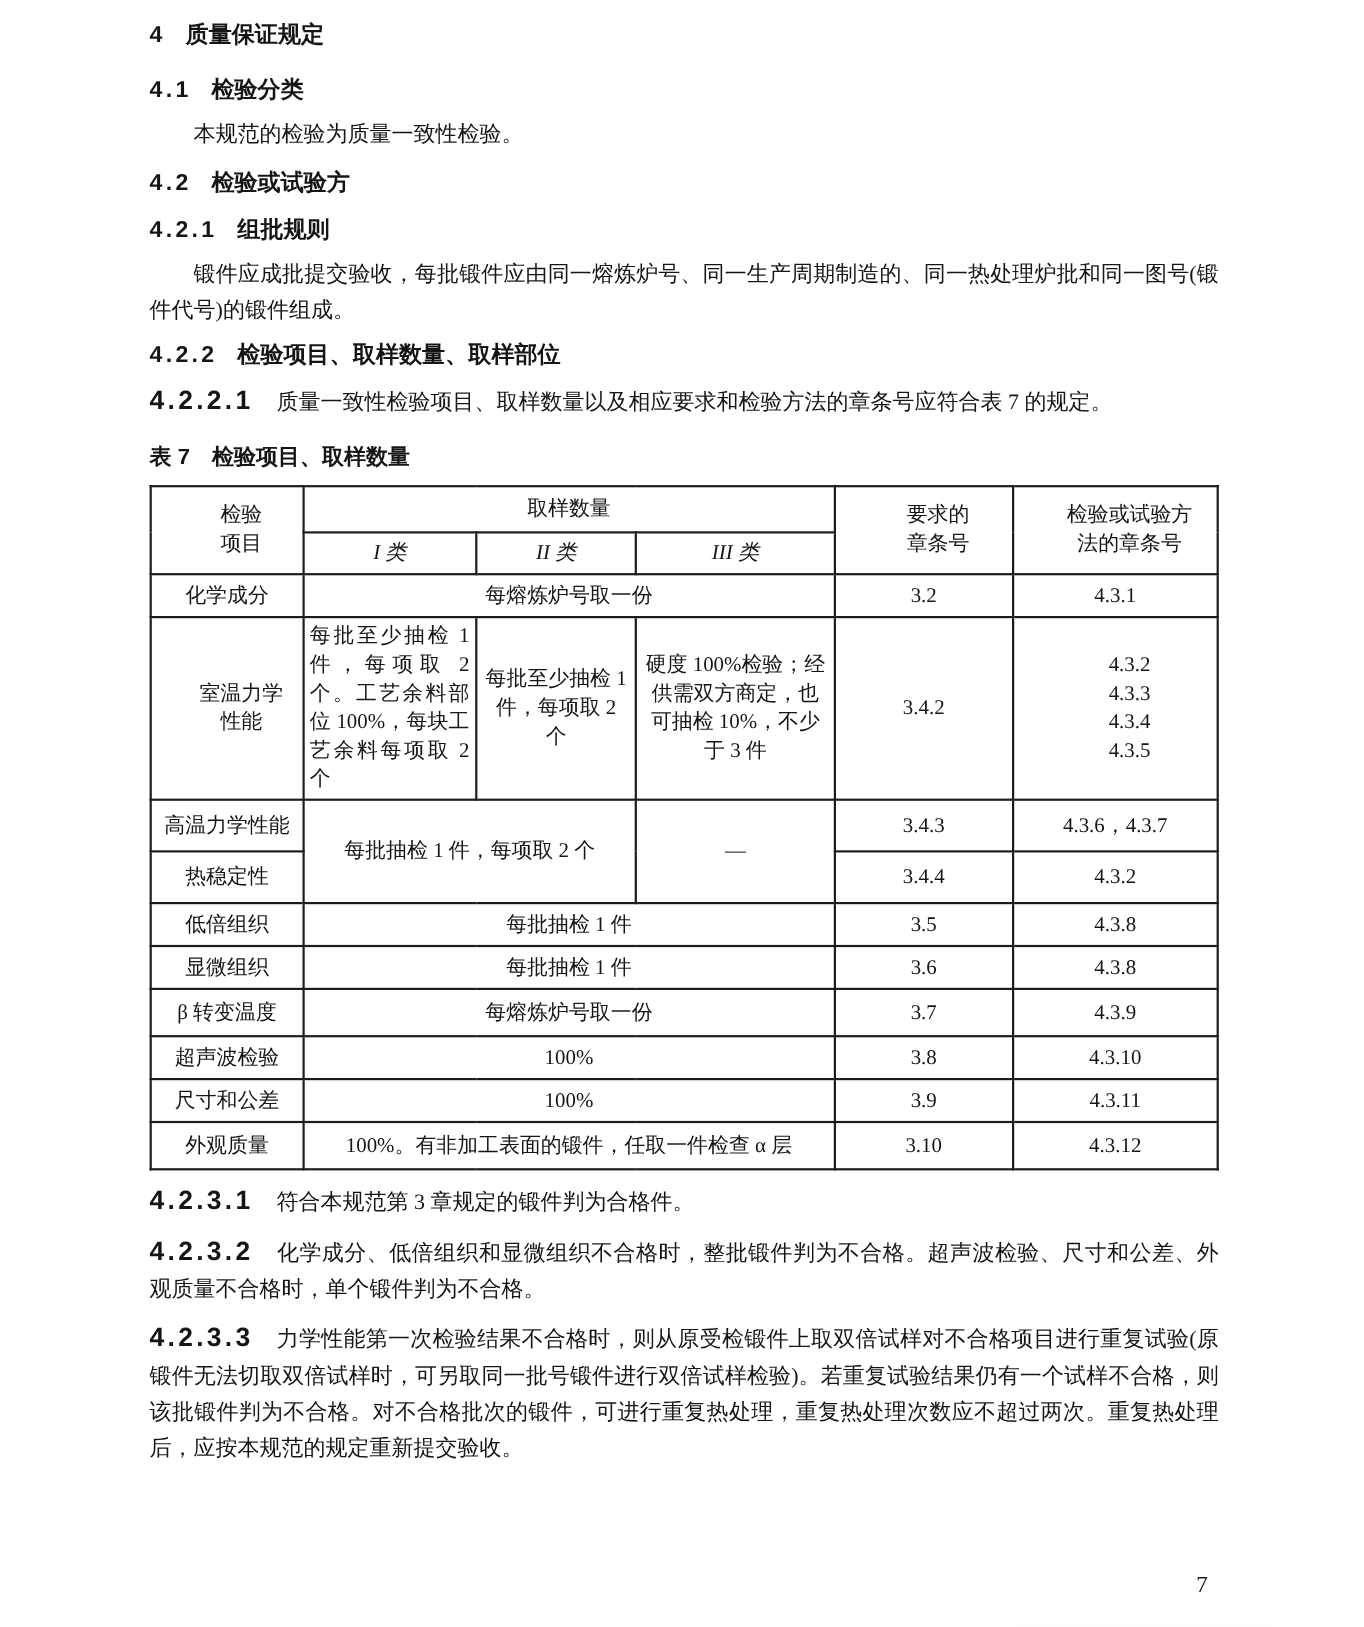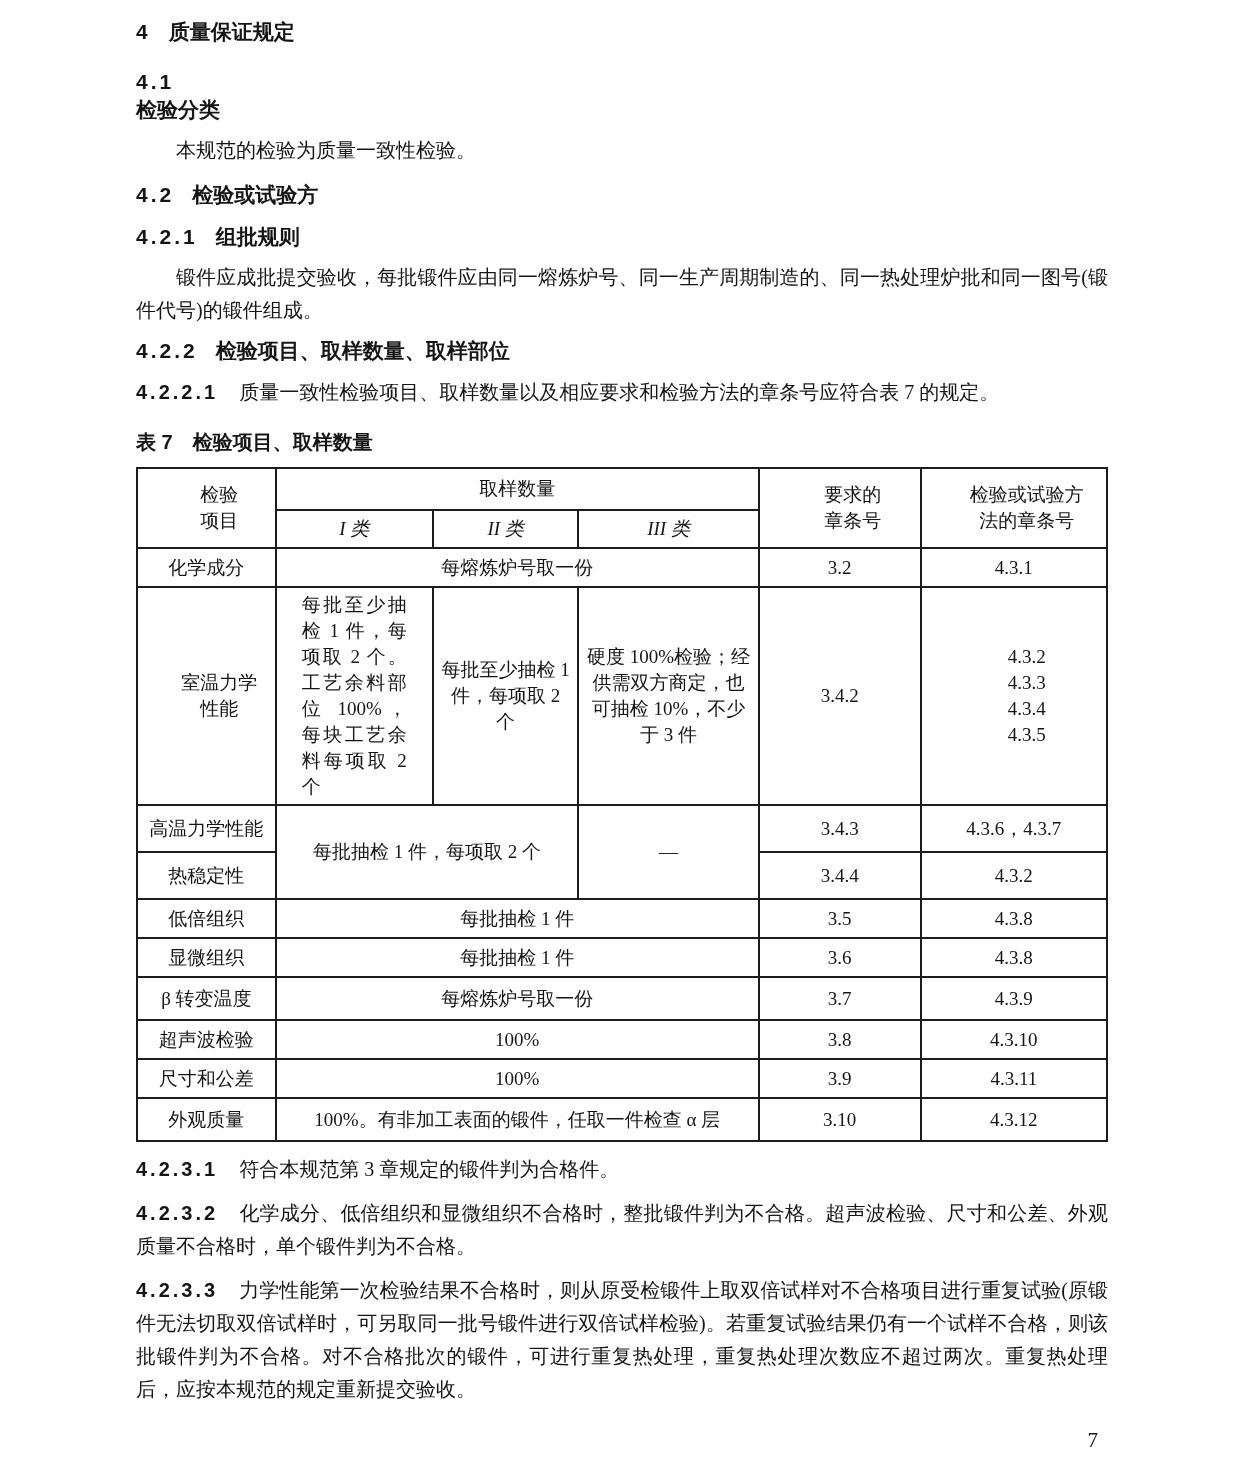--- a/index.html
+++ b/index.html
@@ -19,41 +19,41 @@
   .sec{
     font-family:"Liberation Sans","DejaVu Sans",sans-serif;
     font-weight:700;
     font-size:21px;
     line-height:28px;
     display:flex;
     align-items:baseline;
   }
   .sec .num{letter-spacing:3px;margin-right:18px;white-space:nowrap;}
   .mt-top{margin-top:4px;}
-  .mt-lg{margin-top:22px;flex-direction:column;}
+  .mt-lg{margin-top:22px;}
   .mt-md{margin-top:14px;}
   .mt-sm{margin-top:10px;}
   
   .para{
     font-size:20px;
     line-height:33px;
     text-align:justify;
     margin-top:10px;
   }
   .para.indent{text-indent:2em;}
   .clause{
     font-size:20px;
     line-height:33px;
     text-align:justify;
     margin-top:11px;
   }
   .clause .cnum{
     font-family:"Liberation Sans","DejaVu Sans",sans-serif;
     font-weight:700;
-    font-size:20px;
+    font-size:24px;
     letter-spacing:3px;
     margin-right:16px;
     white-space:nowrap;
   }
   
   .tbl-title{
     margin-top:20px;
     font-family:"Liberation Sans","DejaVu Sans",sans-serif;
     font-weight:700;
     font-size:20px;
@@ -68,21 +68,21 @@
     line-height:26px;
   }
   table.t7 td{
     border:2px solid #1c1c1c;
     text-align:center;
     vertical-align:middle;
     padding:3px 6px;
     box-sizing:border-box;
   }
   table.t7 .pre{white-space:pre-line;padding-left:32px;}
-  table.t7 .just{text-align:justify;padding:4px 25px;}
+  table.t7 .just{text-align:justify;padding:4px 5px;}
   .rh1{height:42px;}
   .rh2{height:38px;font-style:italic;}
   .rchem{height:39px;}
   .rroom{height:140px;}
   .rhigh{height:47px;}
   .rtherm{height:47px;}
   .rstd{height:39px;}
   .rbeta{height:43px;}
   .rapp{height:43px;}
   

